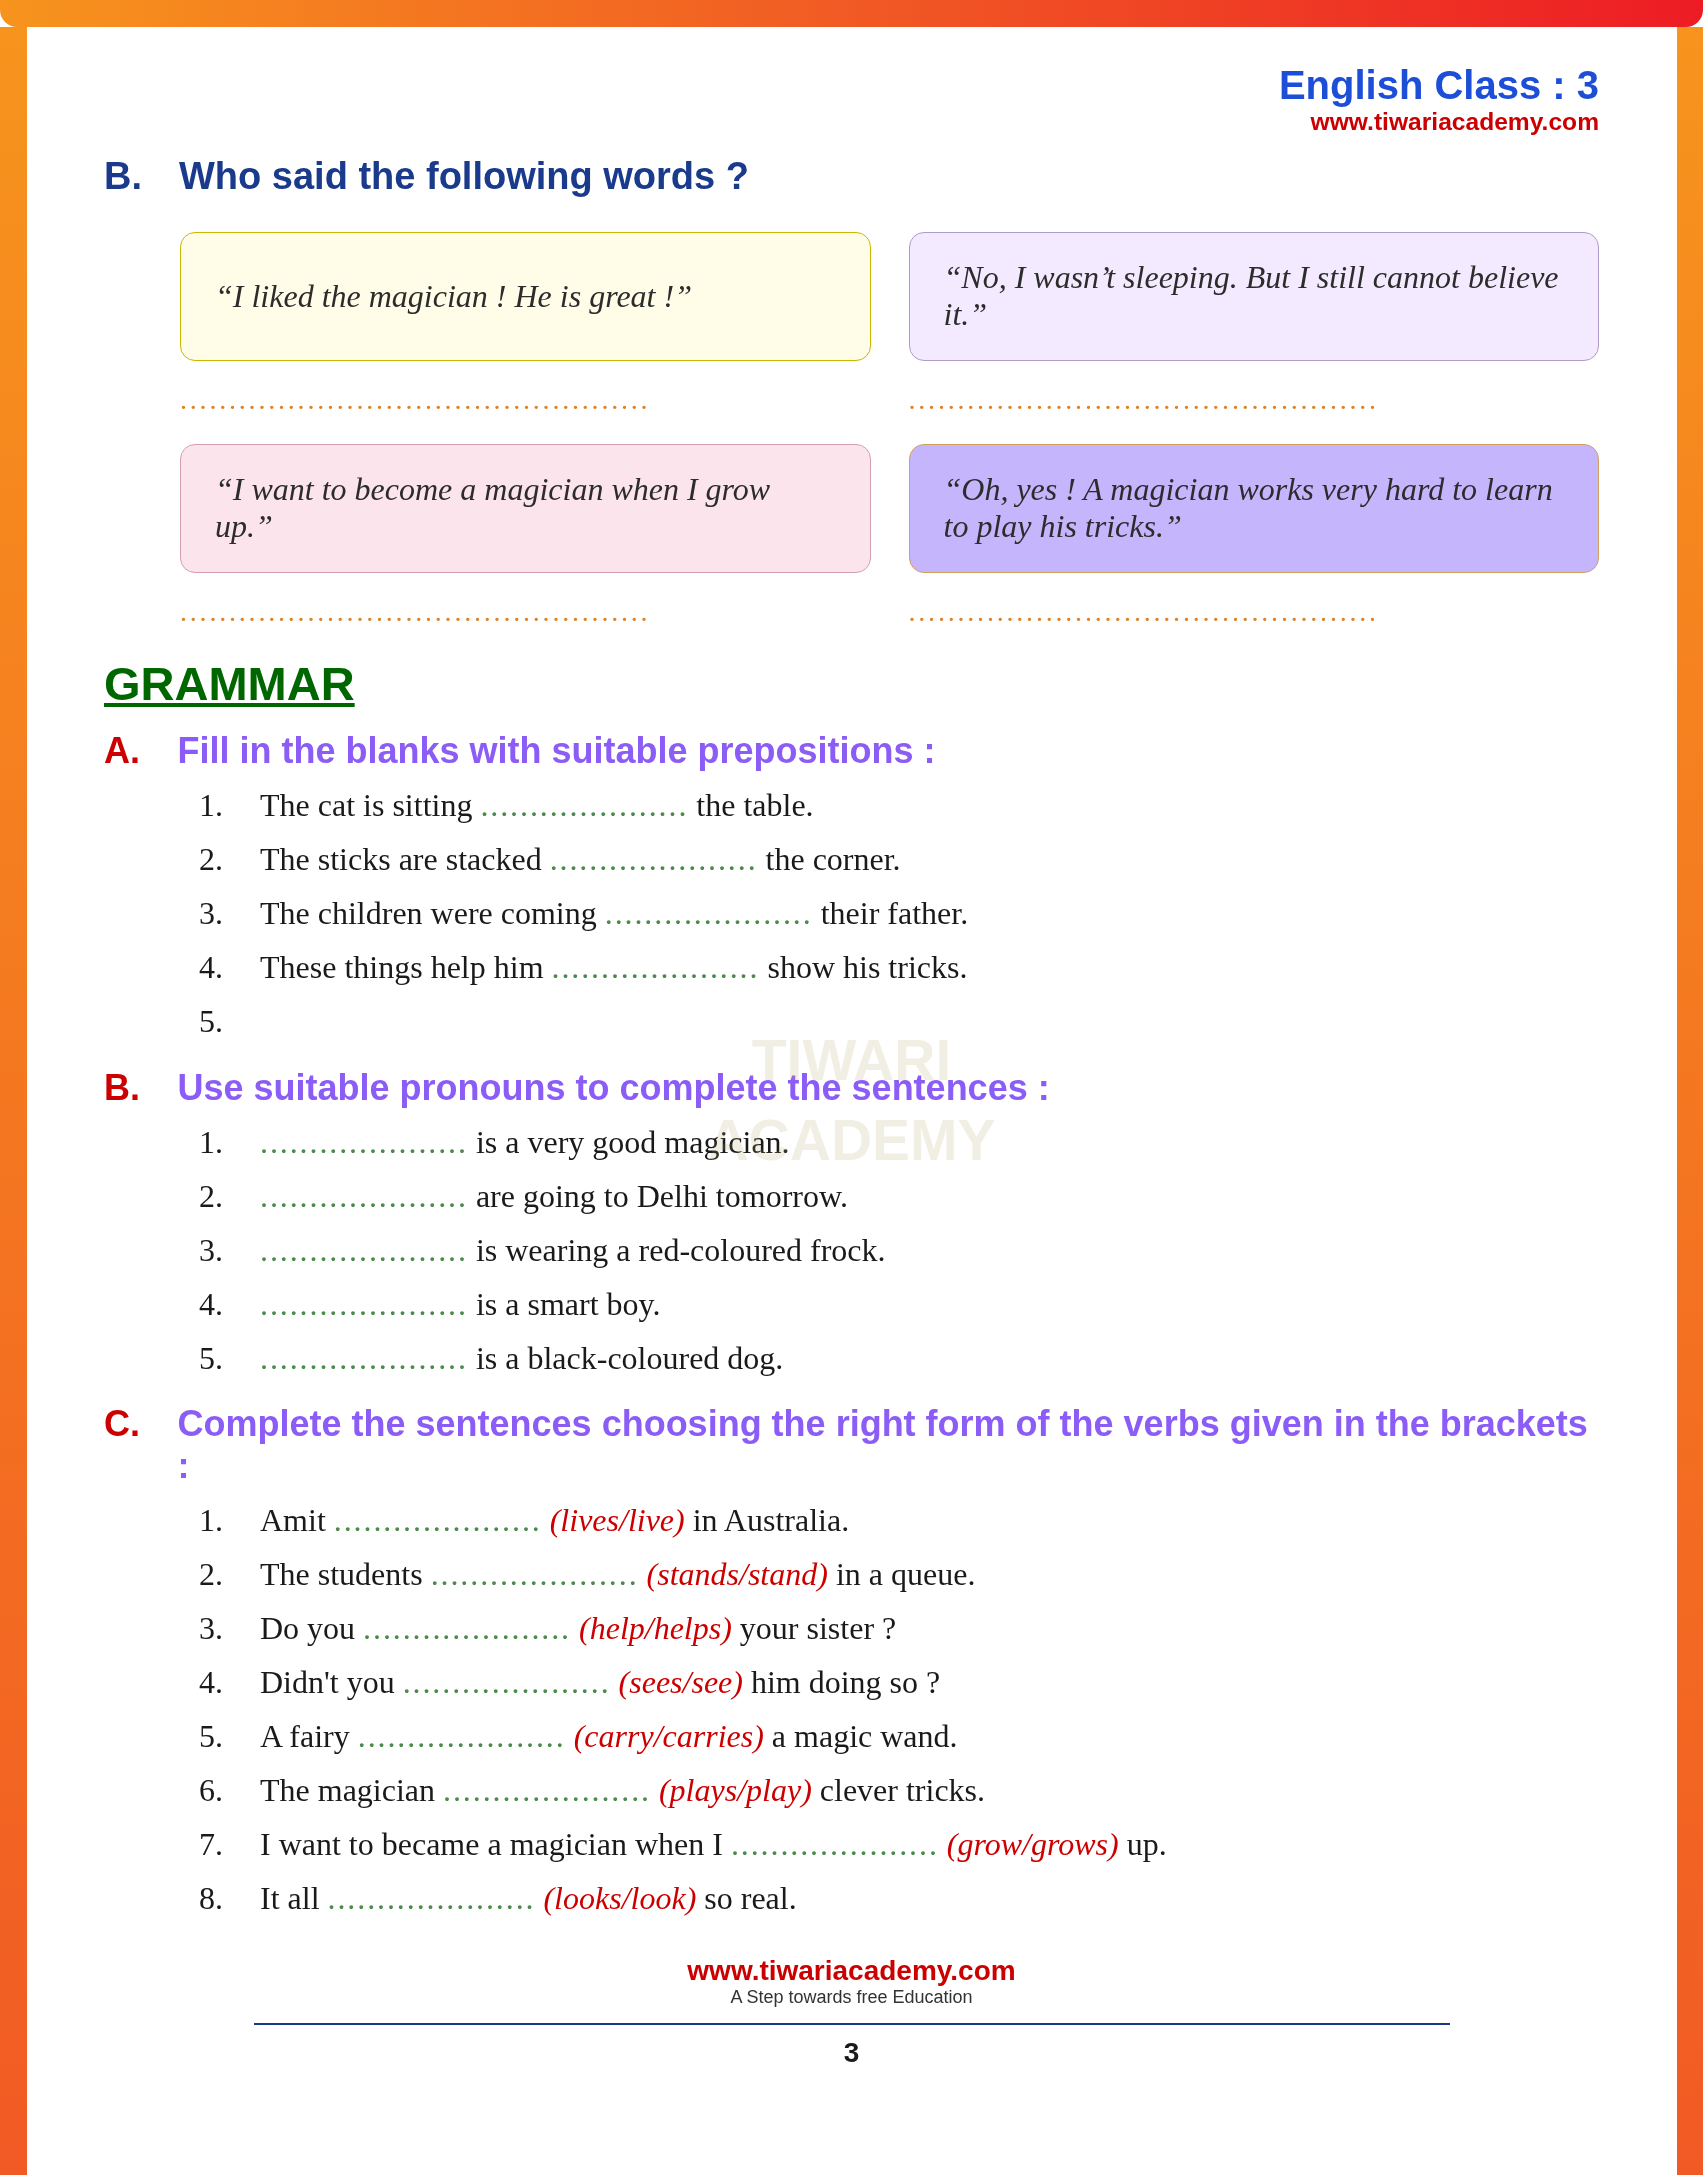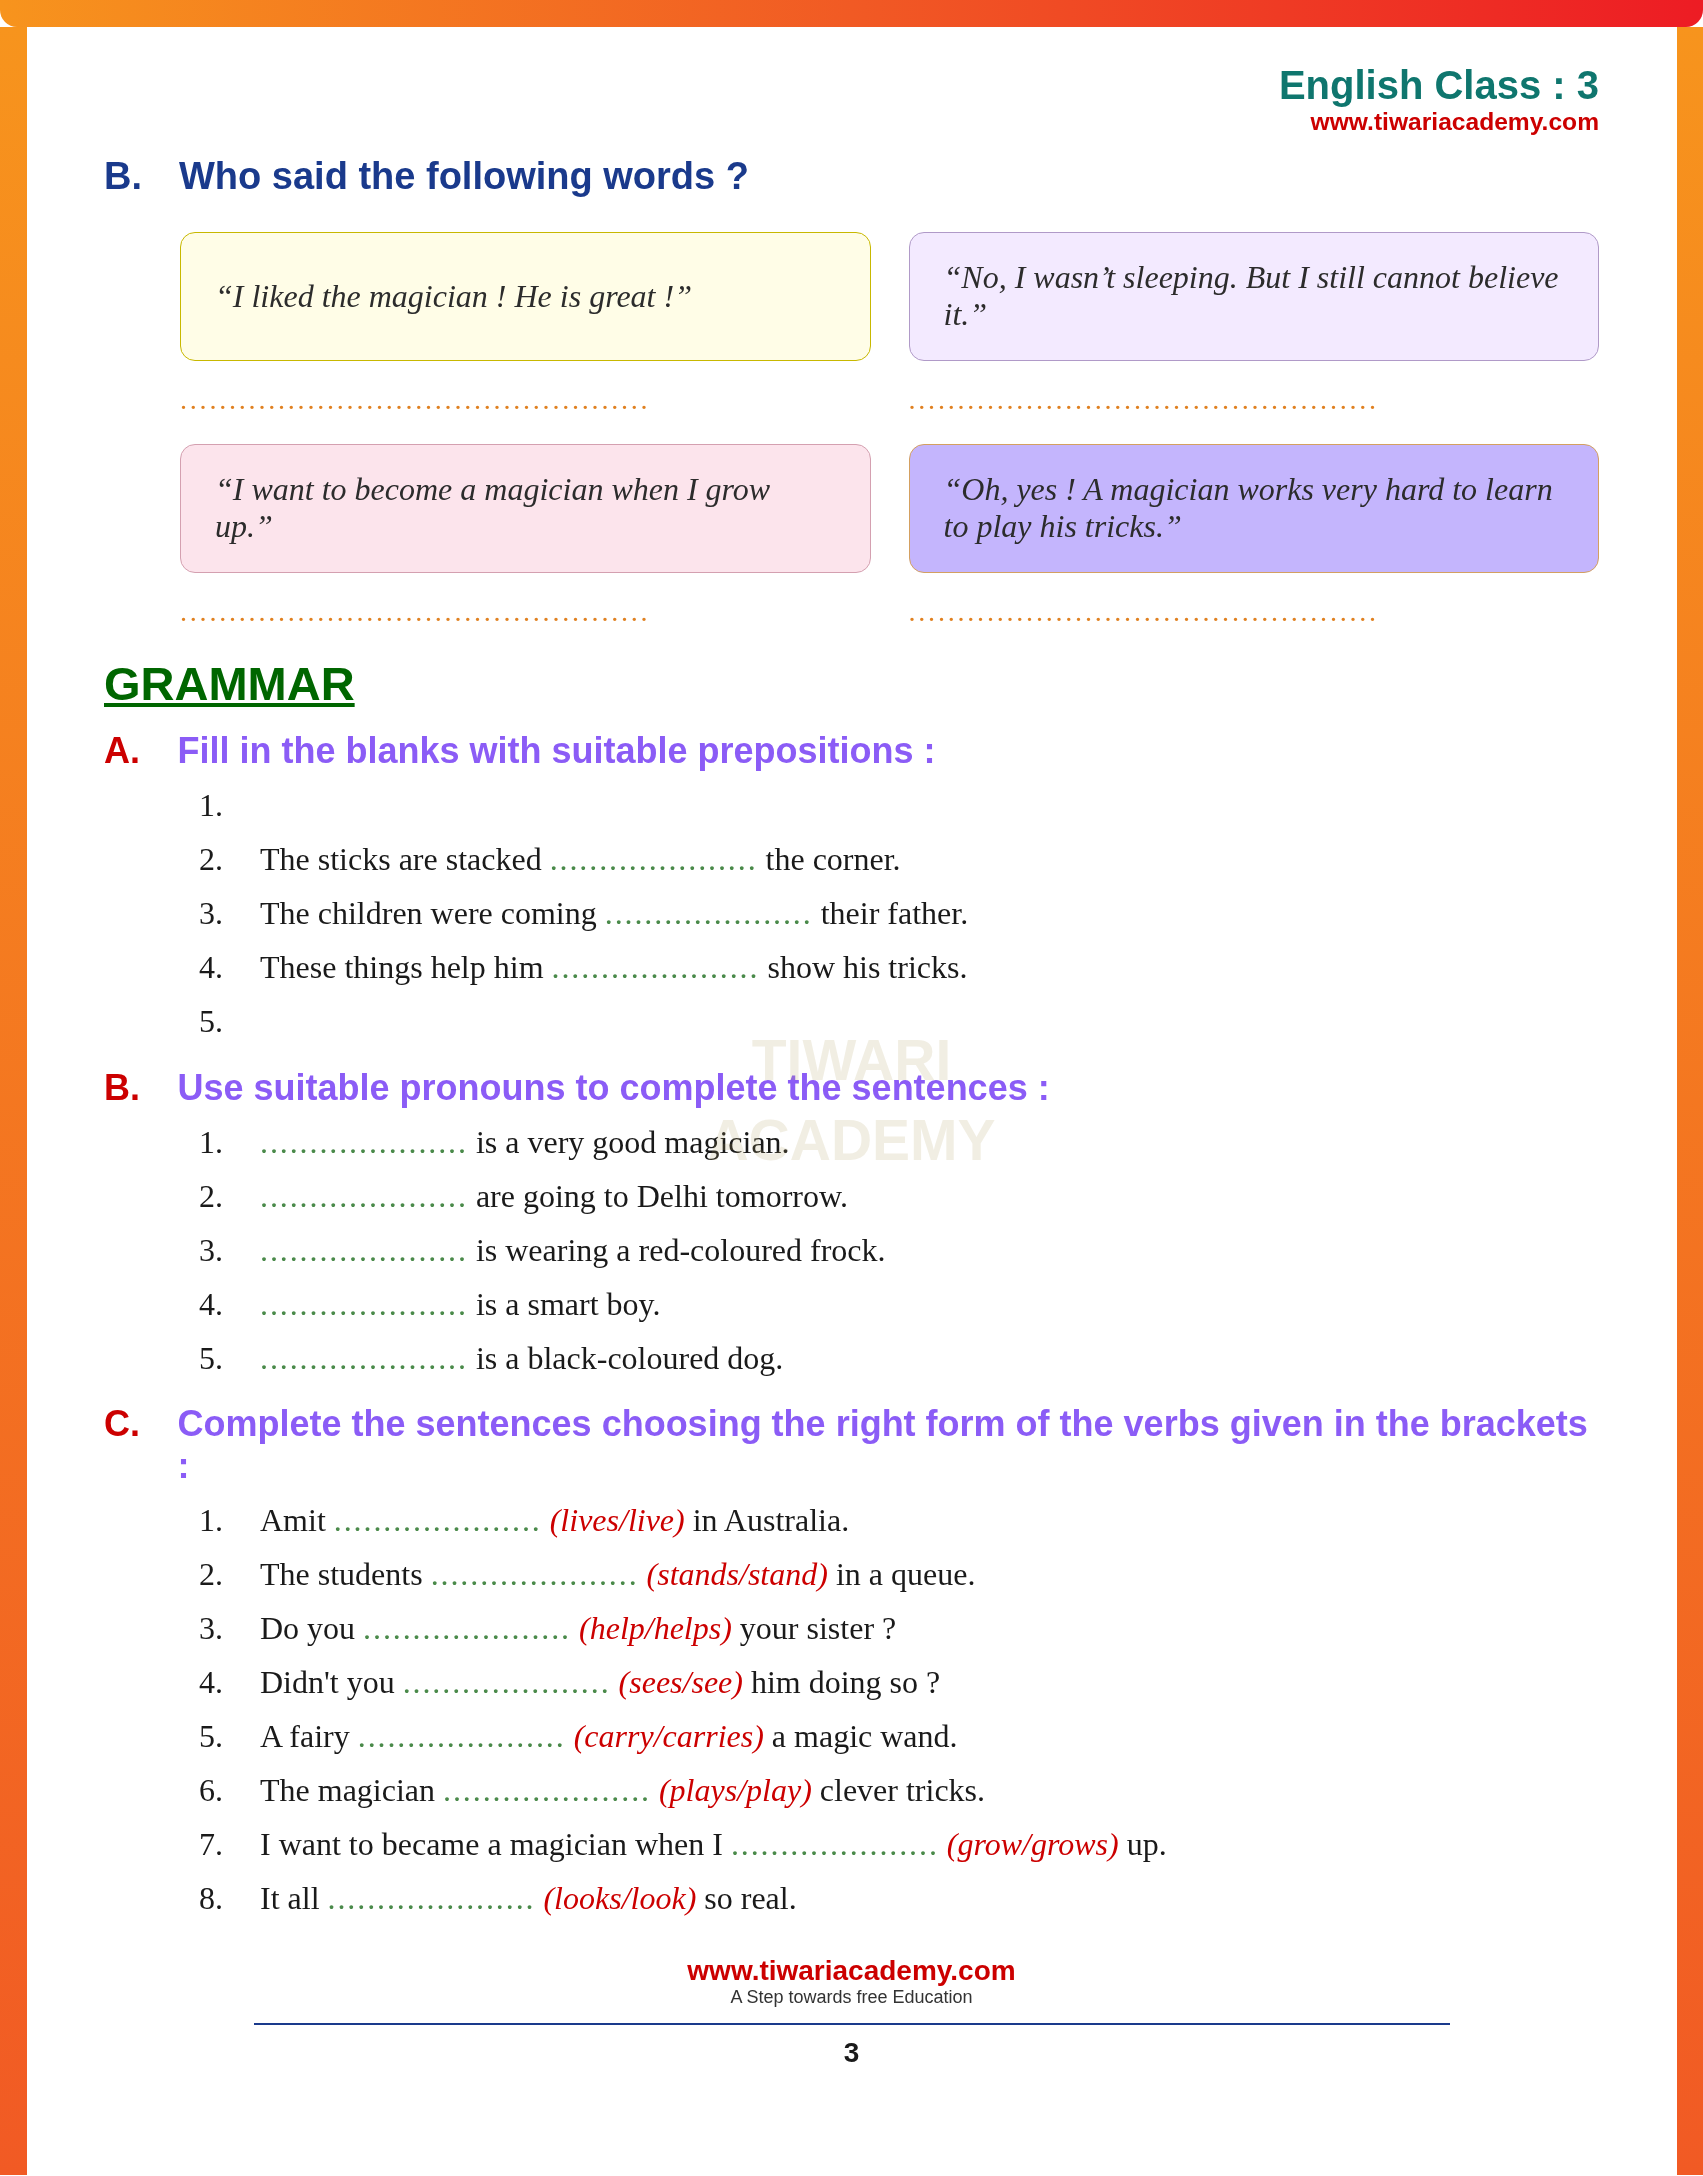--- a/index.html
+++ b/index.html
@@ -46,21 +46,21 @@
 
     
     .header-right {
       text-align: right;
       padding-top: 17px;
       margin-bottom: 9.5px;
     }
     .english-class {
       font-size: 40px;
       font-weight: bold;
-      color: #0f766e;
+      color: #1d4ed8;
       font-family: Arial, sans-serif;
     }
     .website {
       font-size: 24.6px;
       color: #cc0000;
       font-weight: bold;
       font-family: Arial, sans-serif;
     }
 
     
@@ -312,20 +312,21 @@
   <div class="grammar-heading">GRAMMAR</div>
 
   <div class="grammar-section">
     <div class="grammar-section-heading">
       <span class="grammar-letter">A.</span>
       <span class="grammar-title">Fill in the blanks with suitable prepositions :</span>
     </div>
     <ul class="numbered-list">
       <li>
         <span class="num">1.</span>
+        <span>The cat is sitting <span class="dots">.....................</span> the table.</span>
       </li>
       <li>
         <span class="num">2.</span>
         <span>The sticks are stacked <span class="dots">.....................</span> the corner.</span>
       </li>
       <li>
         <span class="num">3.</span>
         <span>The children were coming <span class="dots">.....................</span> their father.</span>
       </li>
       <li>

